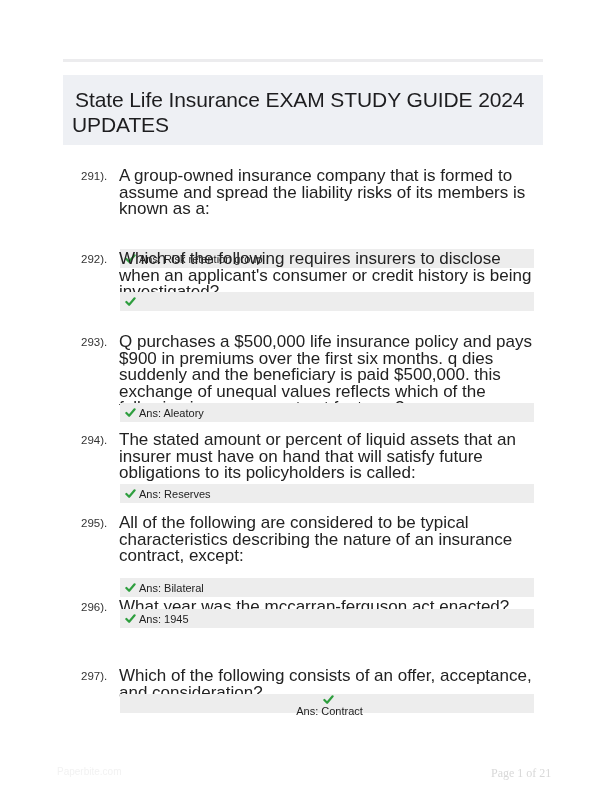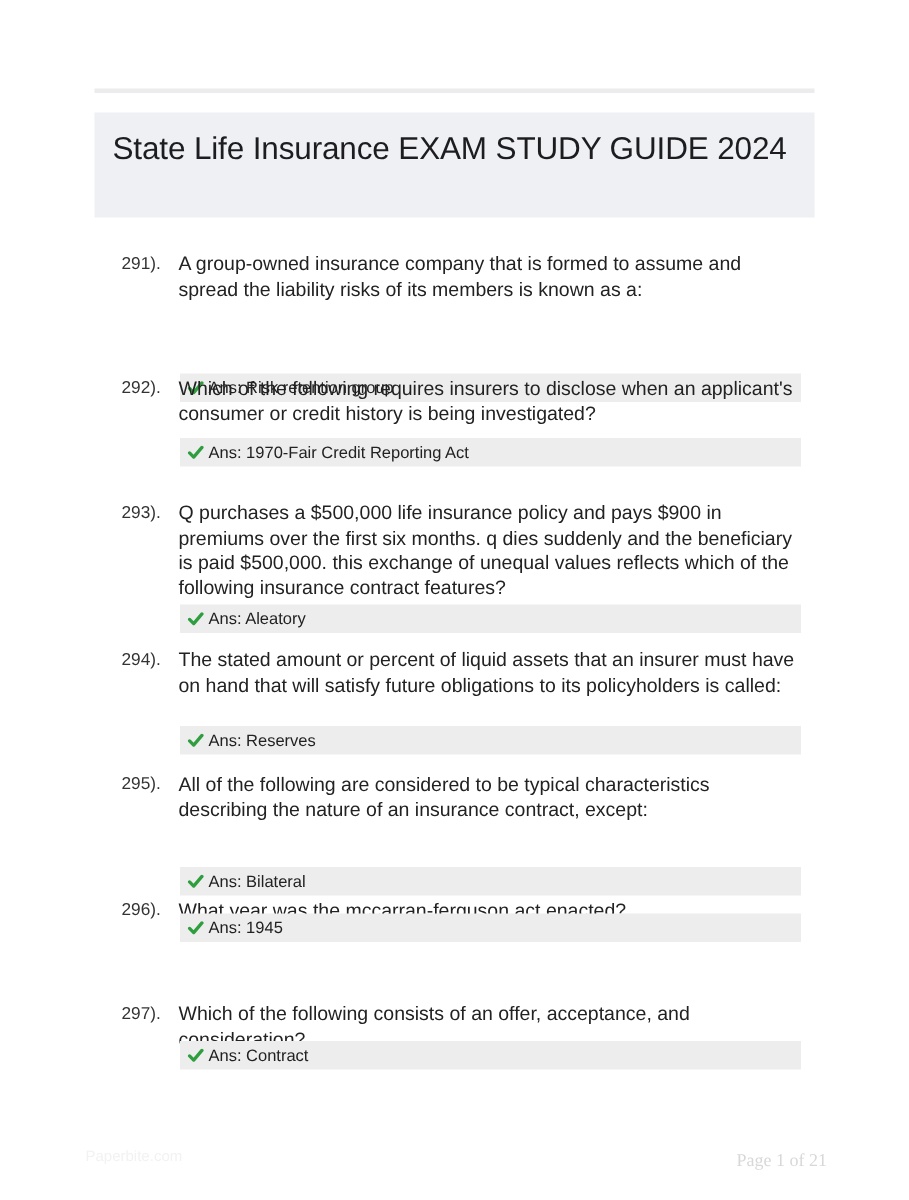--- a/index.html
+++ b/index.html
@@ -26,21 +26,21 @@
     .questions { position: absolute; left: 0; top: 0; width: 606px; }
     .q {
       position: absolute; left: 0; width: 606px;
     }
     .q-num {
       position: absolute; left: 81px; top: 0; font-size: 11.5px; color: #333333;
       line-height: 16px;
     }
     .q-text {
       position: absolute; left: 119px; top: 0; width: 415px;
-      font-size: 13px; line-height: 16.5px; color: #222222;
+      font-size: 17px; line-height: 16.5px; color: #222222;
     }
     .ans {
       position: absolute; left: 120px; width: 414px; height: 19px;
       background: #ededed;
       display: flex; align-items: center; box-sizing: border-box; padding-left: 5px;
       font-size: 11px; color: #222222;
     }
     .check {
       width: 11px; height: 11px; margin-right: 3px; display: inline-block;
     }
@@ -54,20 +54,21 @@
     }
   </style>
 </head>
 <body>
 
 <div class="top-rule"></div>
 
 <div class="title-box">
   <h1 class="title">
     <span class="line1">State Life Insurance EXAM STUDY GUIDE 2024</span>
+    <span class="line2">UPDATES</span>
   </h1>
 </div>
 
 <div class="questions">
 
   <div class="q" style="top:168px;">
     <span class="q-num">291).</span>
     <div class="q-text">A group-owned insurance company that is formed to assume and spread the liability risks of its members is known as a:</div>
     <div class="ans" style="top:41px;margin-top:40px;">
       <span class="check">
@@ -81,21 +82,20 @@
 
   <div class="q" style="top:251px;">
     <span class="q-num">292).</span>
     <div class="q-text">Which of the following requires insurers to disclose when an applicant's consumer or credit history is being investigated?</div>
     <div class="ans" style="top:41px;">
       <span class="check">
         <svg width="11" height="11" viewBox="0 0 12 12">
             <path d="M1.5 6.5 L4.5 9.5 L10.5 2.5" stroke="#2e9e3e" stroke-width="2.4" fill="none" stroke-linecap="round" stroke-linejoin="round"></path>
           </svg>
       </span>
-      <span>Ans: 1970-Fair Credit Reporting Act</span>
     </div>
   </div>
 
   <div class="q" style="top:334px;">
     <span class="q-num">293).</span>
     <div class="q-text">Q purchases a $500,000 life insurance policy and pays $900 in premiums over the first six months. q dies suddenly and the beneficiary is paid $500,000. this exchange of unequal values reflects which of the following insurance contract features?</div>
     <div class="ans" style="top:69px;">
       <span class="check">
         <svg width="11" height="11" viewBox="0 0 12 12">
             <path d="M1.5 6.5 L4.5 9.5 L10.5 2.5" stroke="#2e9e3e" stroke-width="2.4" fill="none" stroke-linecap="round" stroke-linejoin="round"></path>
@@ -140,21 +140,21 @@
             <path d="M1.5 6.5 L4.5 9.5 L10.5 2.5" stroke="#2e9e3e" stroke-width="2.4" fill="none" stroke-linecap="round" stroke-linejoin="round"></path>
           </svg>
       </span>
       <span>Ans: 1945</span>
     </div>
   </div>
 
   <div class="q" style="top:668px;">
     <span class="q-num">297).</span>
     <div class="q-text">Which of the following consists of an offer, acceptance, and consideration?</div>
-    <div class="ans" style="top:26px;">
+    <div class="ans" style="top:26px;flex-direction:column;">
       <span class="check">
         <svg width="11" height="11" viewBox="0 0 12 12">
             <path d="M1.5 6.5 L4.5 9.5 L10.5 2.5" stroke="#2e9e3e" stroke-width="2.4" fill="none" stroke-linecap="round" stroke-linejoin="round"></path>
           </svg>
       </span>
       <span>Ans: Contract</span>
     </div>
   </div>
 
 </div>

